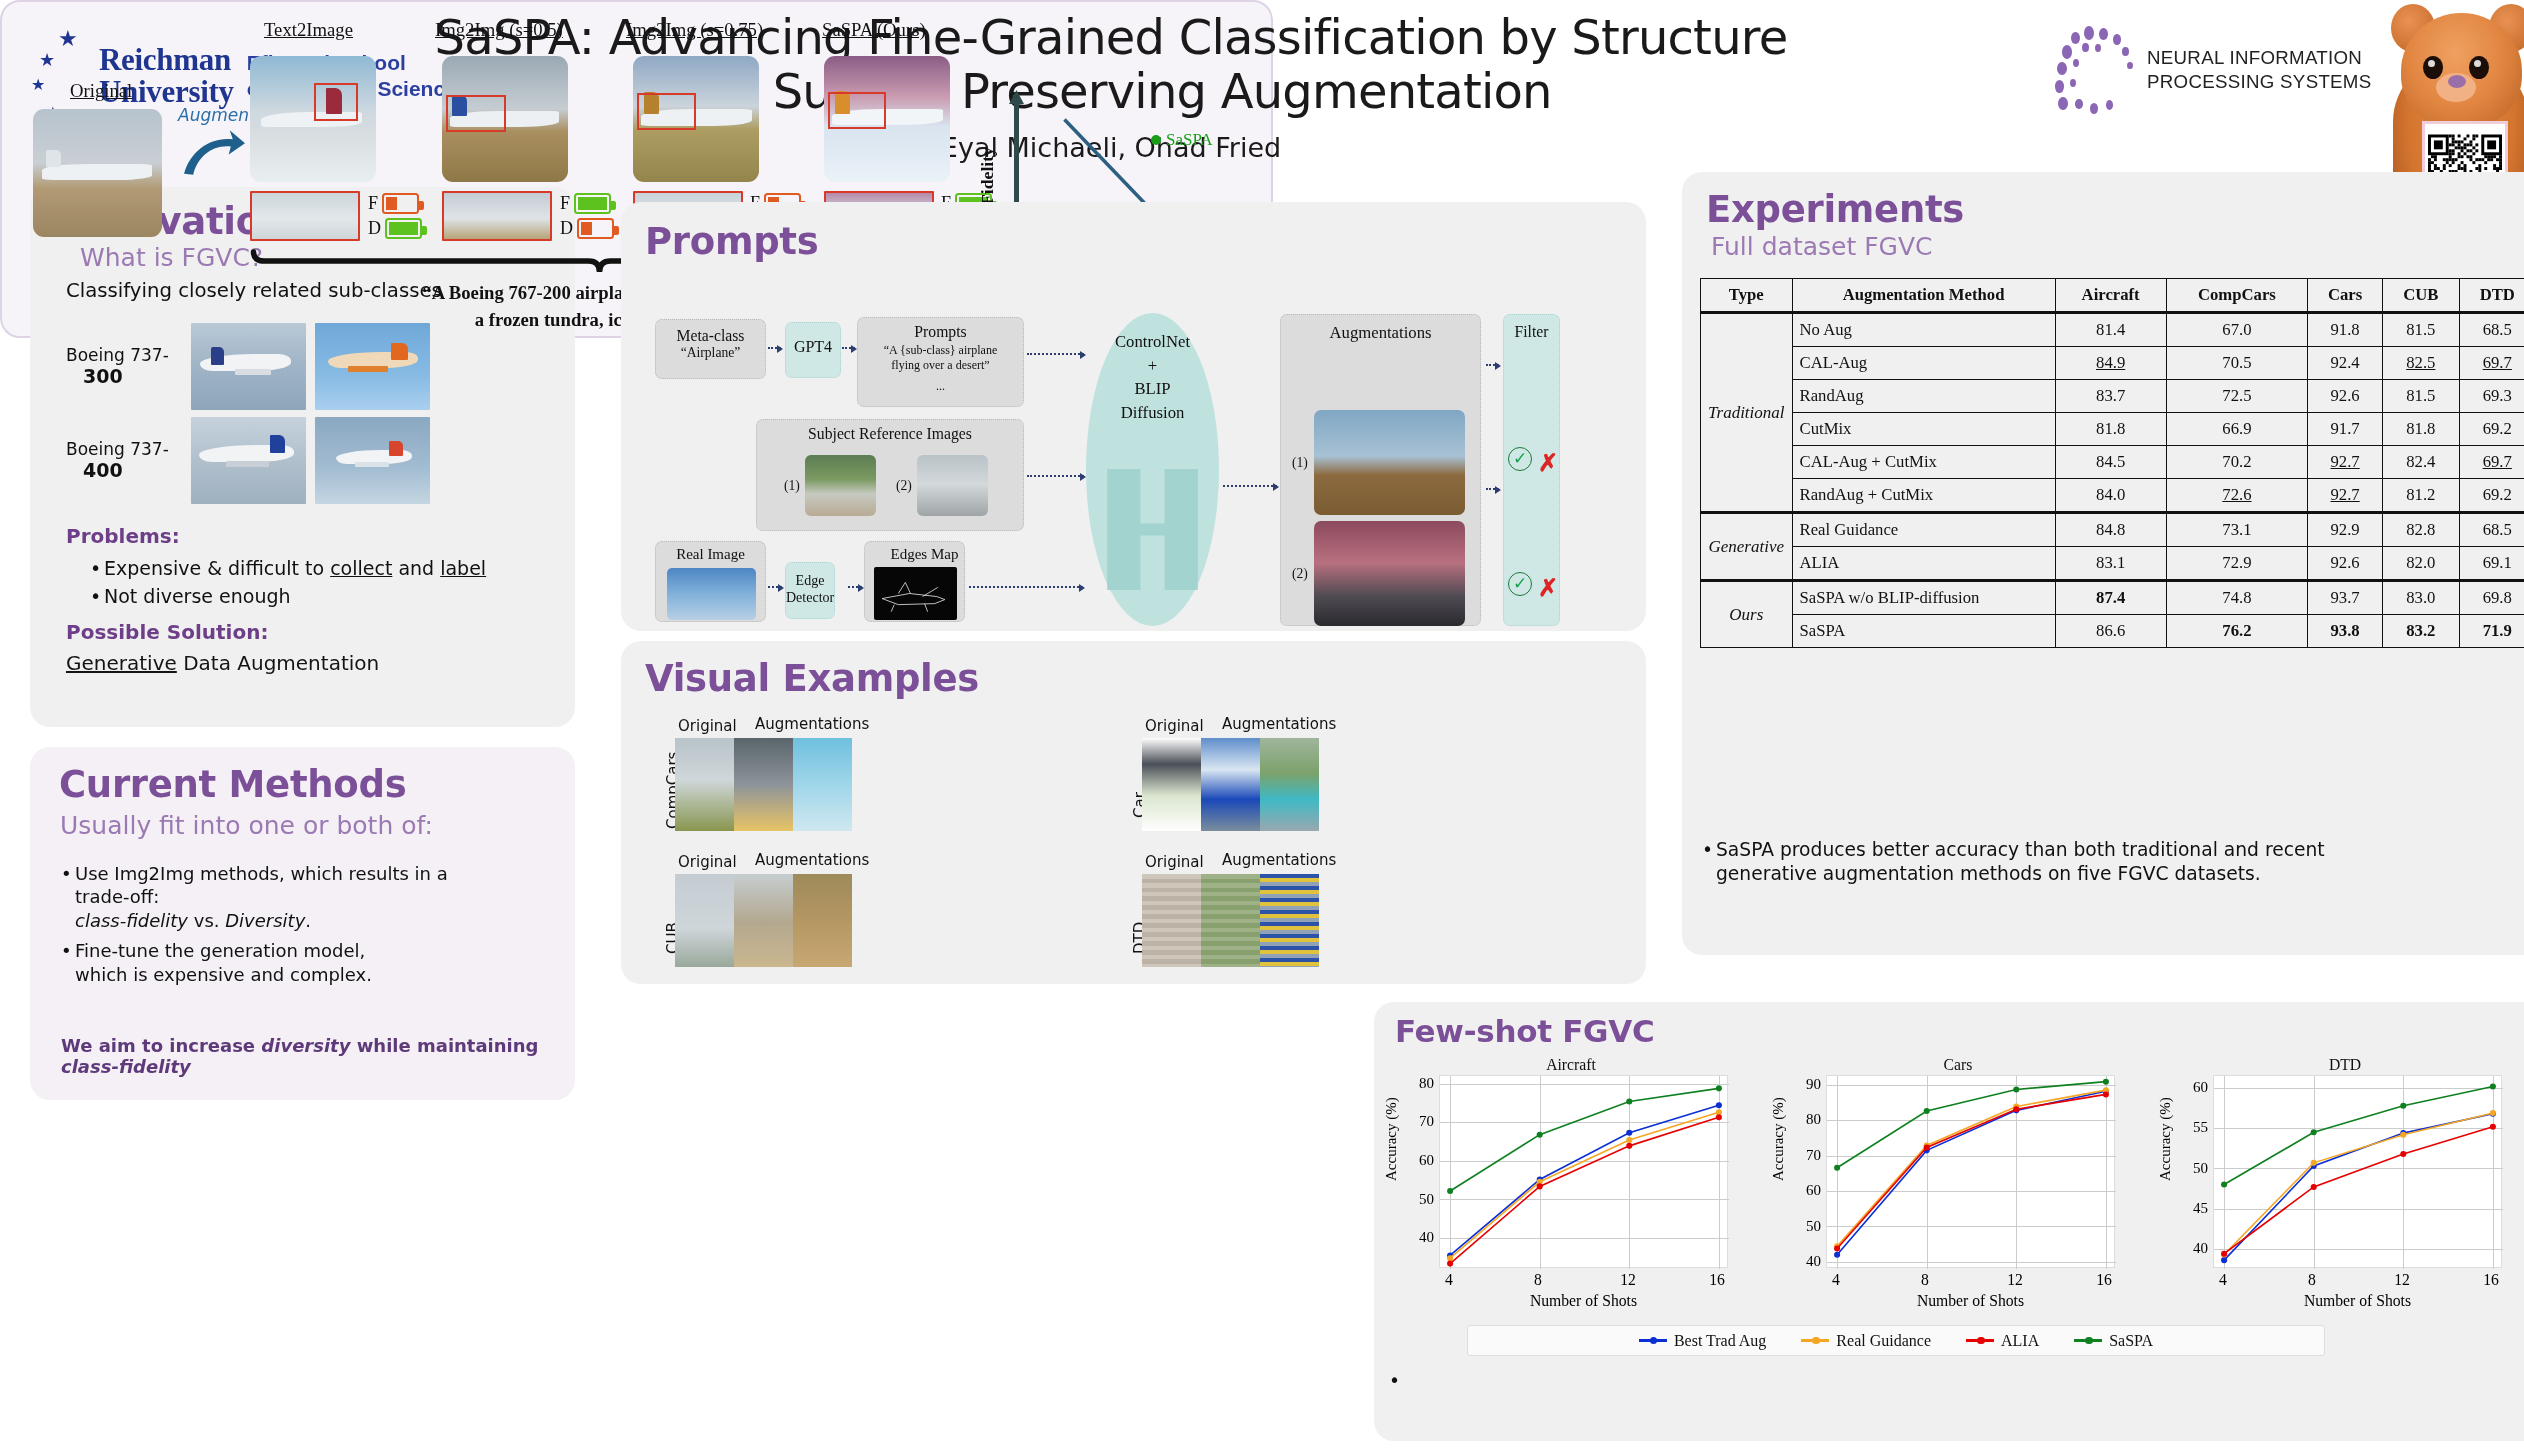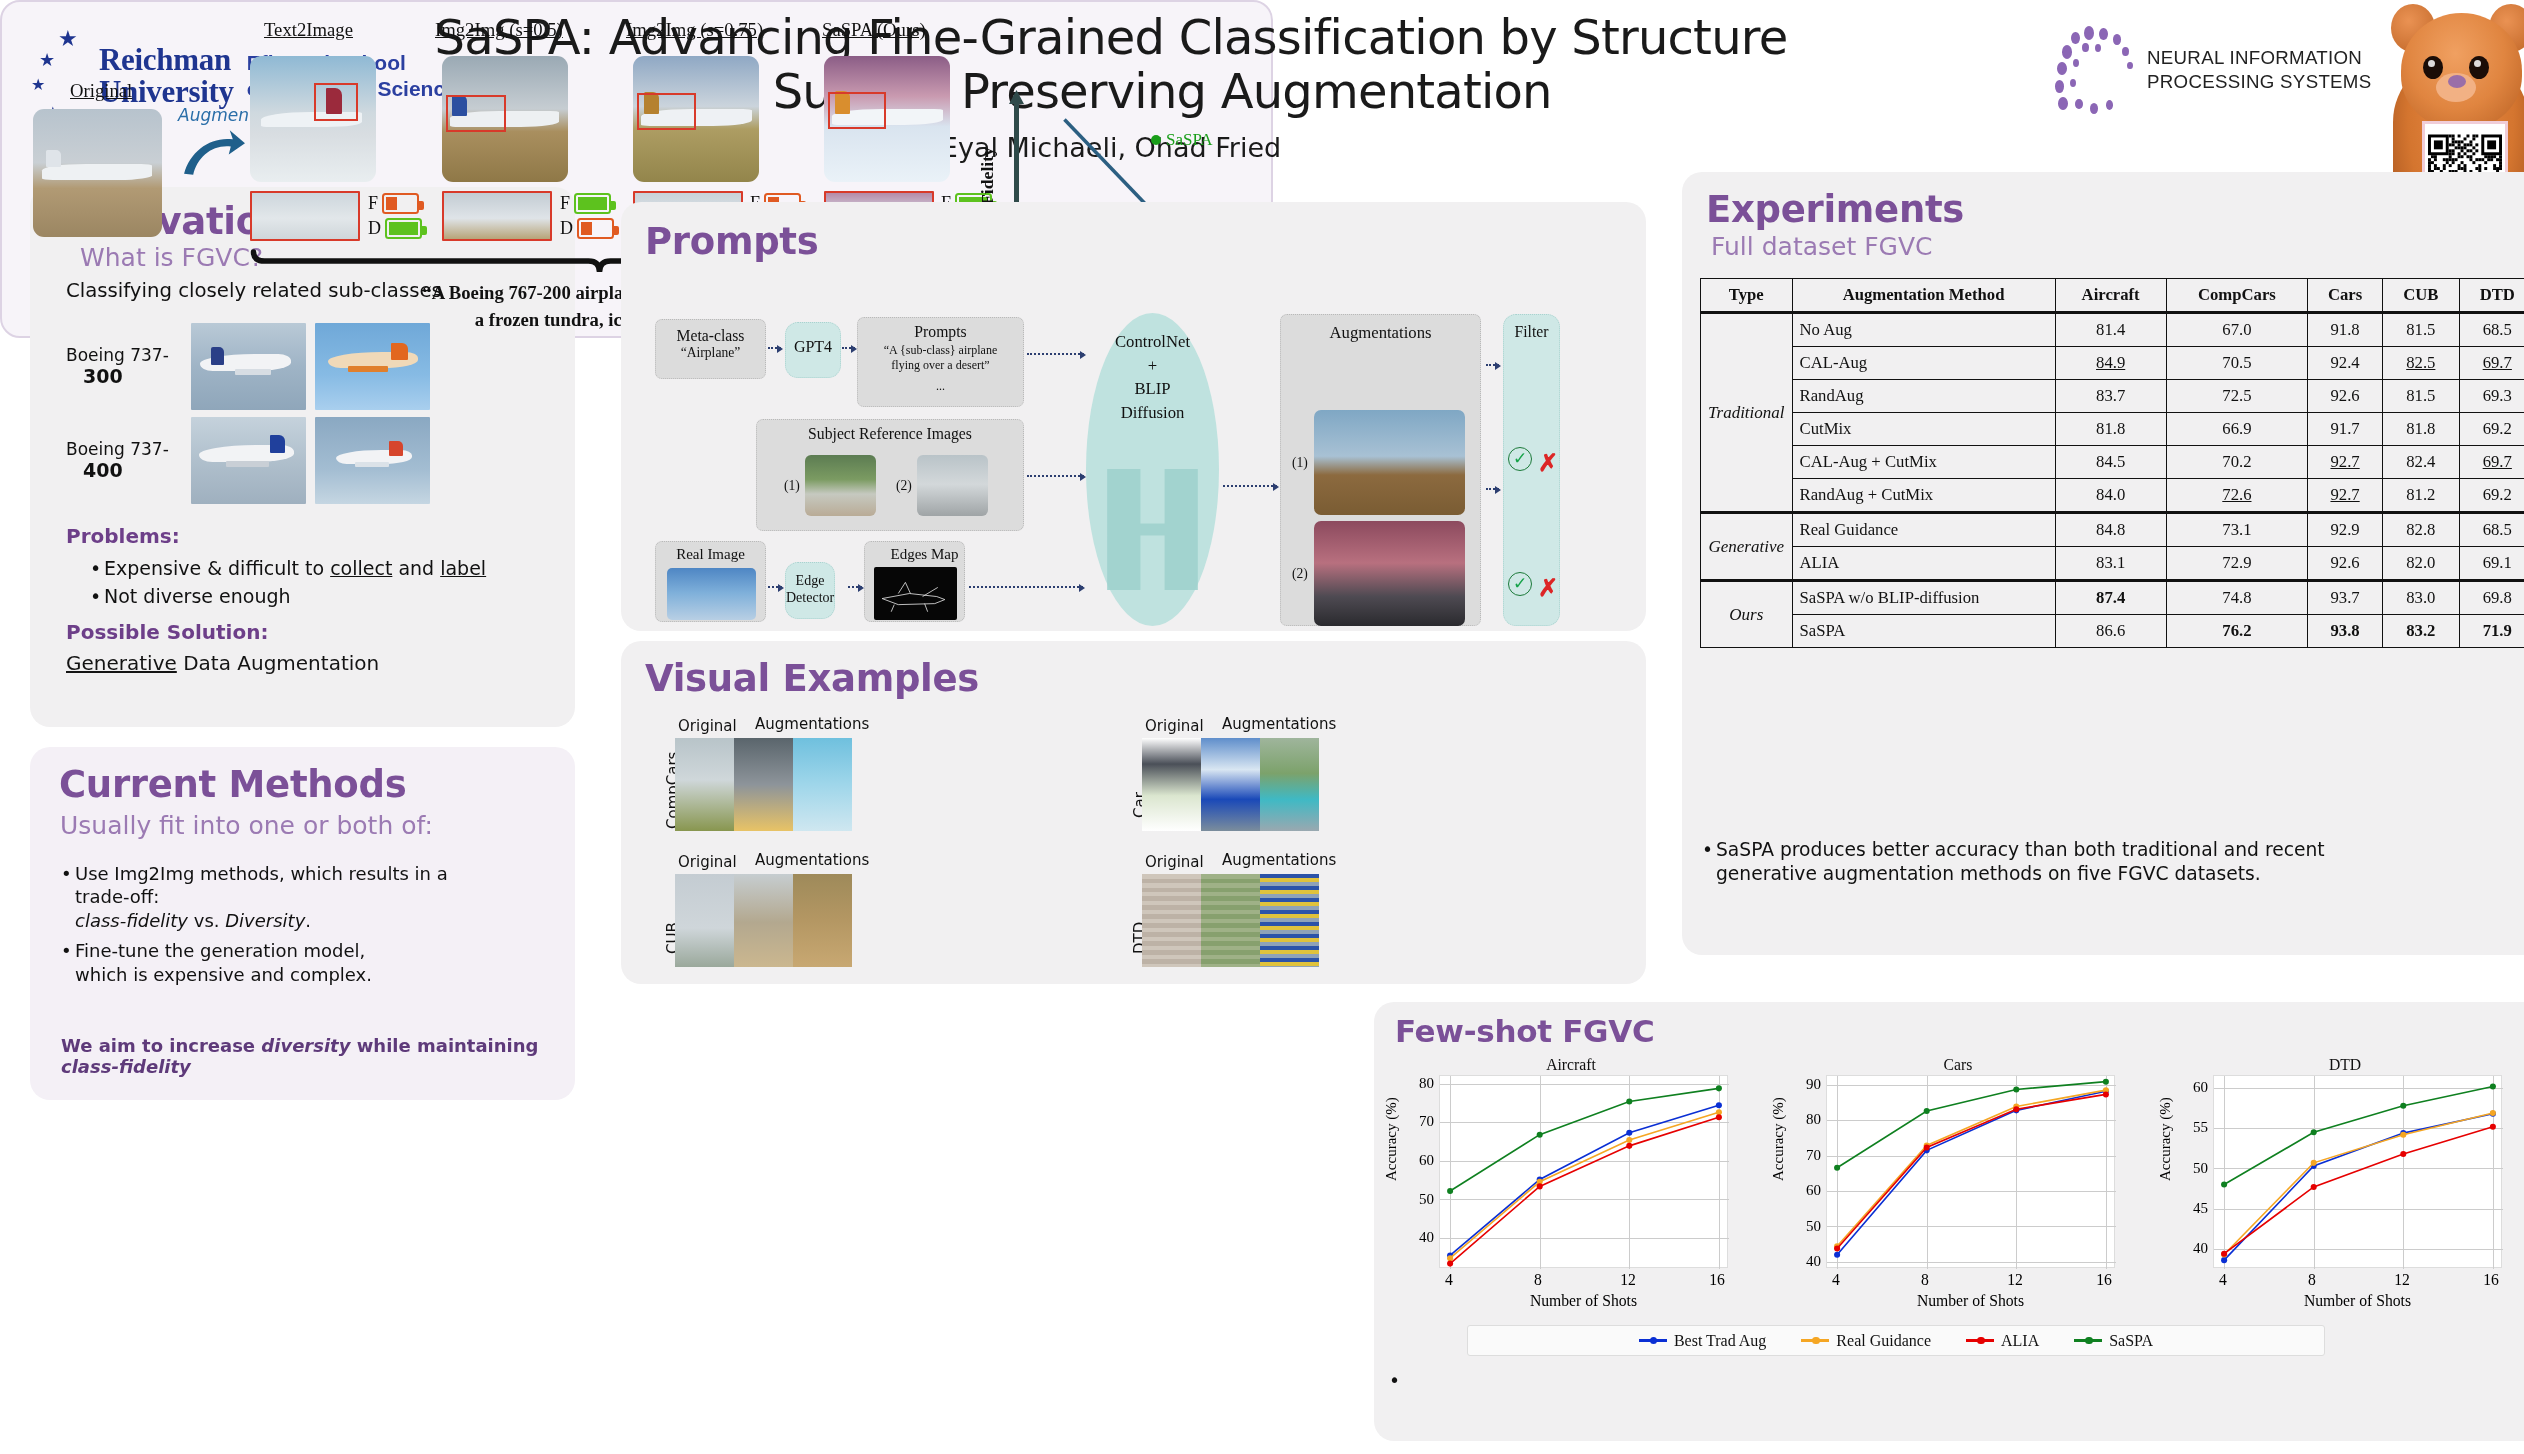--- a/index.html
+++ b/index.html
@@ -111,21 +111,21 @@
   .to-caption { position:absolute; font-size: 18.7px; font-weight:bold; font-family:"Liberation Serif",serif;
                 color:#111; text-align:center; line-height: 1.45; }
   .axbox { position:absolute; }
   .axline { position:absolute; background:#2f4a4a; }
   .axlabel { position:absolute; font-size: 17.7px; font-family:"Liberation Serif",serif; color:#111; }
 
   
   #method { left: 621px; top: 202px; width: 1025px; height: 429px; }
   #method .h1 { position:absolute; left: 24px; top: 21px; }
   .mbox { position:absolute; background:#dcdcdc; border-radius: 7px; border:1px dotted #b9b9b9; }
-  .mbox.teal { background:#cfe8e6; border-color:#a9d2cf;border-radius:13px; }
+  .mbox.teal { background:#cfe8e6; border-color:#a9d2cf; }
   .mlab { font-family:"Liberation Serif",serif; color:#111; text-align:center; }
   .arrow { position:absolute; height: 0; border-top: 2px dotted #2c3e70; }
   .arrow::after { content:""; position:absolute; right:-1.5px; top:-4px; width:0;height:0;
     border-left: 6.6px solid #2c3e70; border-top: 4px solid transparent; border-bottom: 4px solid transparent; }
   .ellipse { position:absolute; background:#bfe2df; border-radius: 50%; }
   .xm { position:absolute; font-size: 24px; color:#dc2626; font-weight:bold; }
 
   
   #visual { left: 621px; top: 641px; width: 1025px; height: 343px; }
   #visual .h1 { position:absolute; left: 24px; top: 19px; }

